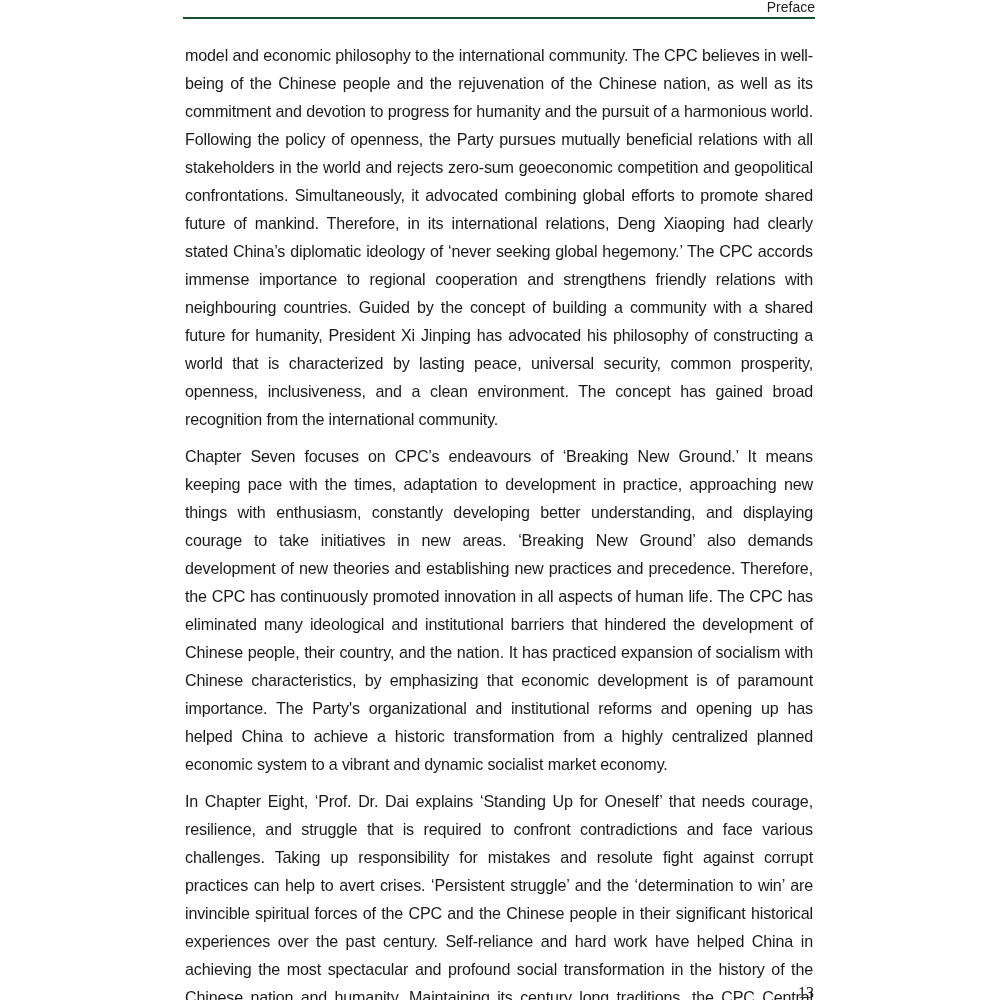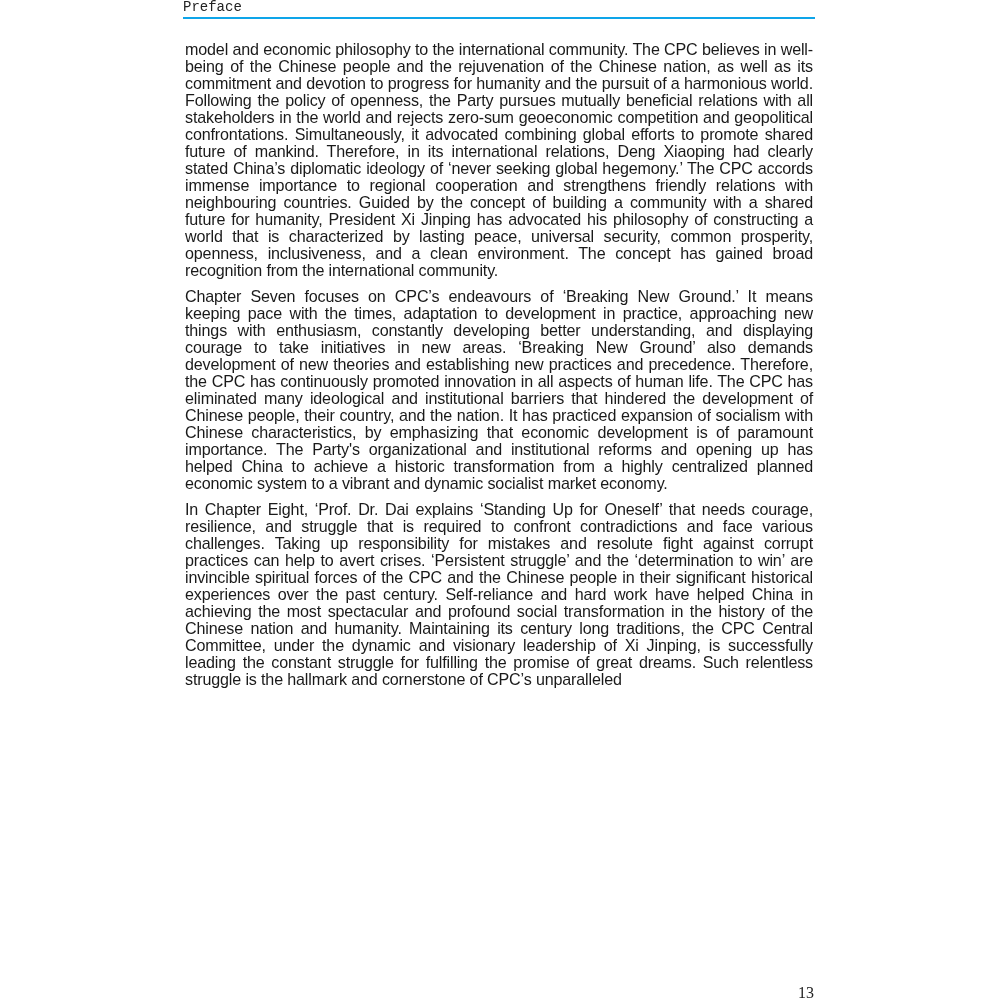--- a/index.html
+++ b/index.html
@@ -1,20 +1,20 @@
 <!DOCTYPE html>
 <html><head>
 <meta charset="utf-8">
 <style>
   html, body { margin: 0; padding: 0; background: #ffffff; }
   body { width: 1000px; height: 1000px; position: relative; overflow: hidden; font-family: "Liberation Sans", sans-serif; color: #1a1a1a; }
-  .page-header { position: absolute; left: 183px; top: 0; width: 632px; height: 17px; border-bottom: 2px solid #0ea5e9; text-align: left; font-family: Liberation Mono, monospace; }
+  .page-header { position: absolute; left: 183px; top: 0; width: 632px; height: 17px; border-bottom: 2px solid #14532d; text-align: right; }
   .page-header span { display: inline-block; font-size: 14px; line-height: 14px; position: relative; top: -2px; color: #222; }
   .body-text { position: absolute; left: 185px; top: 41px; width: 628px; }
-  .para { margin: 0; font-size: 16.1px; line-height: 17px; text-align: justify; letter-spacing: -0.15px; }
+  .para { margin: 0; font-size: 16.1px; line-height: 28px; text-align: justify; letter-spacing: -0.15px; }
   .para + .para { margin-top: 9px; }
   .page-number { position: absolute; right: 186px; top: 984px; font-family: "Liberation Serif", serif; font-size: 16px; color: #222; }
 </style>
 </head>
 <body>
 
 <div class="page-header">
   <span>Preface</span>
 </div>
 

